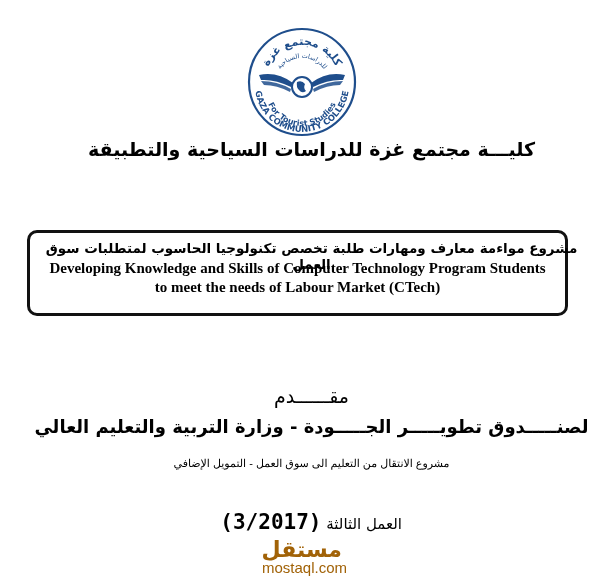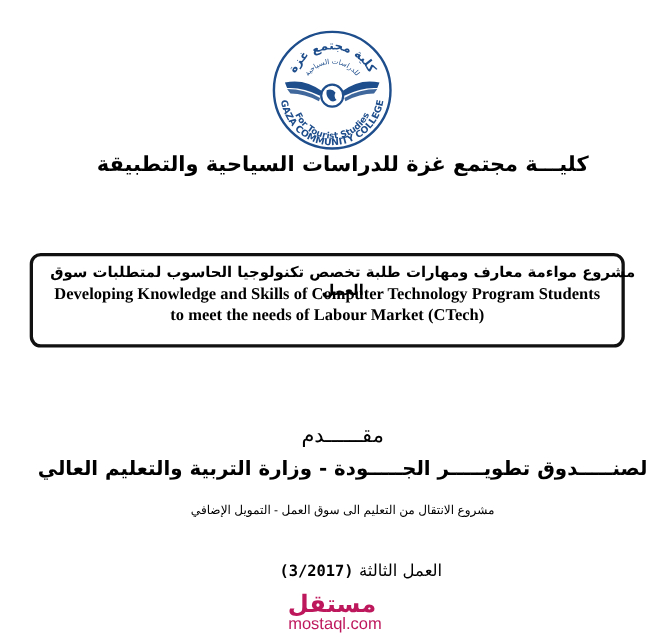--- a/index.html
+++ b/index.html
@@ -10,22 +10,22 @@
   #logo { left:247px; top:27px; width:110px; height:110px; }
   #college-name { top:138px; font-size:19px; font-weight:bold; font-family:"DejaVu Sans", sans-serif; letter-spacing:0px; }
   #project-box { left:27px; top:230px; width:541px; height:86px; border:3px solid #111; border-radius:10px; box-sizing:border-box; }
   #box-ar { top:7px; left:0; width:100%; text-align:center; font-size:13.5px; font-weight:bold; font-family:"DejaVu Sans", sans-serif;padding-left:14px; }
   #box-en1 { top:27px; left:0; width:100%; text-align:center; font-size:15px; font-weight:bold; font-family:"Liberation Serif", serif; }
   #box-en2 { top:46px; left:0; width:100%; text-align:center; font-size:15px; font-weight:bold; font-family:"Liberation Serif", serif; }
   #presented { top:365px; font-size:19px; font-weight:normal;margin-top:20px; }
   #fund-line { top:416px; font-size:18px; font-weight:bold; }
   #project-line { top:457px; font-size:11px; font-family:"Liberation Sans", sans-serif; }
   #cycle { left:212px; top:510px; width:190px; font-size:15px; white-space:nowrap; }
-  #cycle .num { font-family:"DejaVu Sans Mono", monospace; font-weight:bold; font-size:14px; }
-  #watermark { left:262px; top:539px; width:80px; text-align:center; color:#be185d; }
+  #cycle .num { font-family:"DejaVu Sans Mono", monospace; font-weight:bold; font-size:21px; }
+  #watermark { left:262px; top:539px; width:80px; text-align:center; color:#a16207; }
   #wm-ar { font-size:22px; font-weight:bold; line-height:22px; font-family:"DejaVu Sans", sans-serif; }
   #wm-en { font-size:15px; line-height:13px; font-family:"Liberation Sans", sans-serif; }
 </style>
 </head>
 <body>
 
 <div id="logo" class="abs">
   <svg width="110" height="110" viewBox="0 0 110 110">
     <defs>
       <path id="arcTop" d="M 18 55 A 37 37 0 0 1 92 55"></path>

